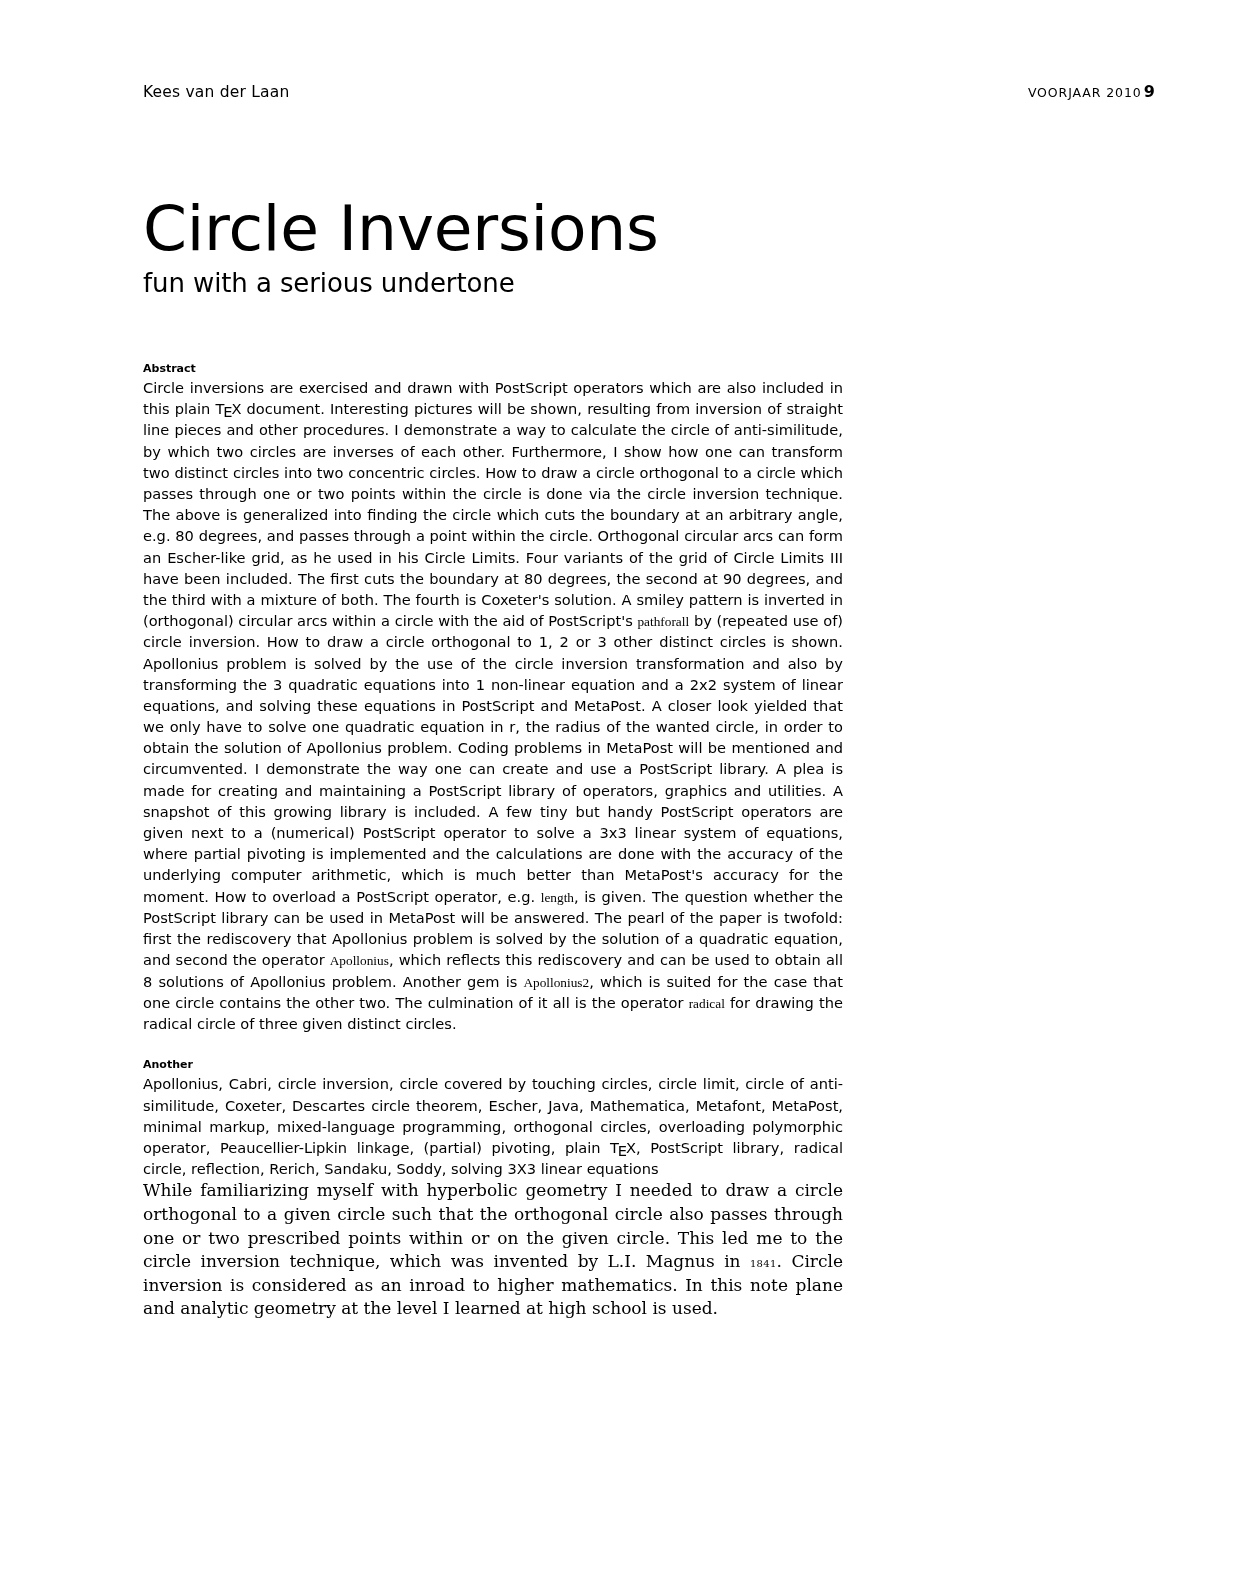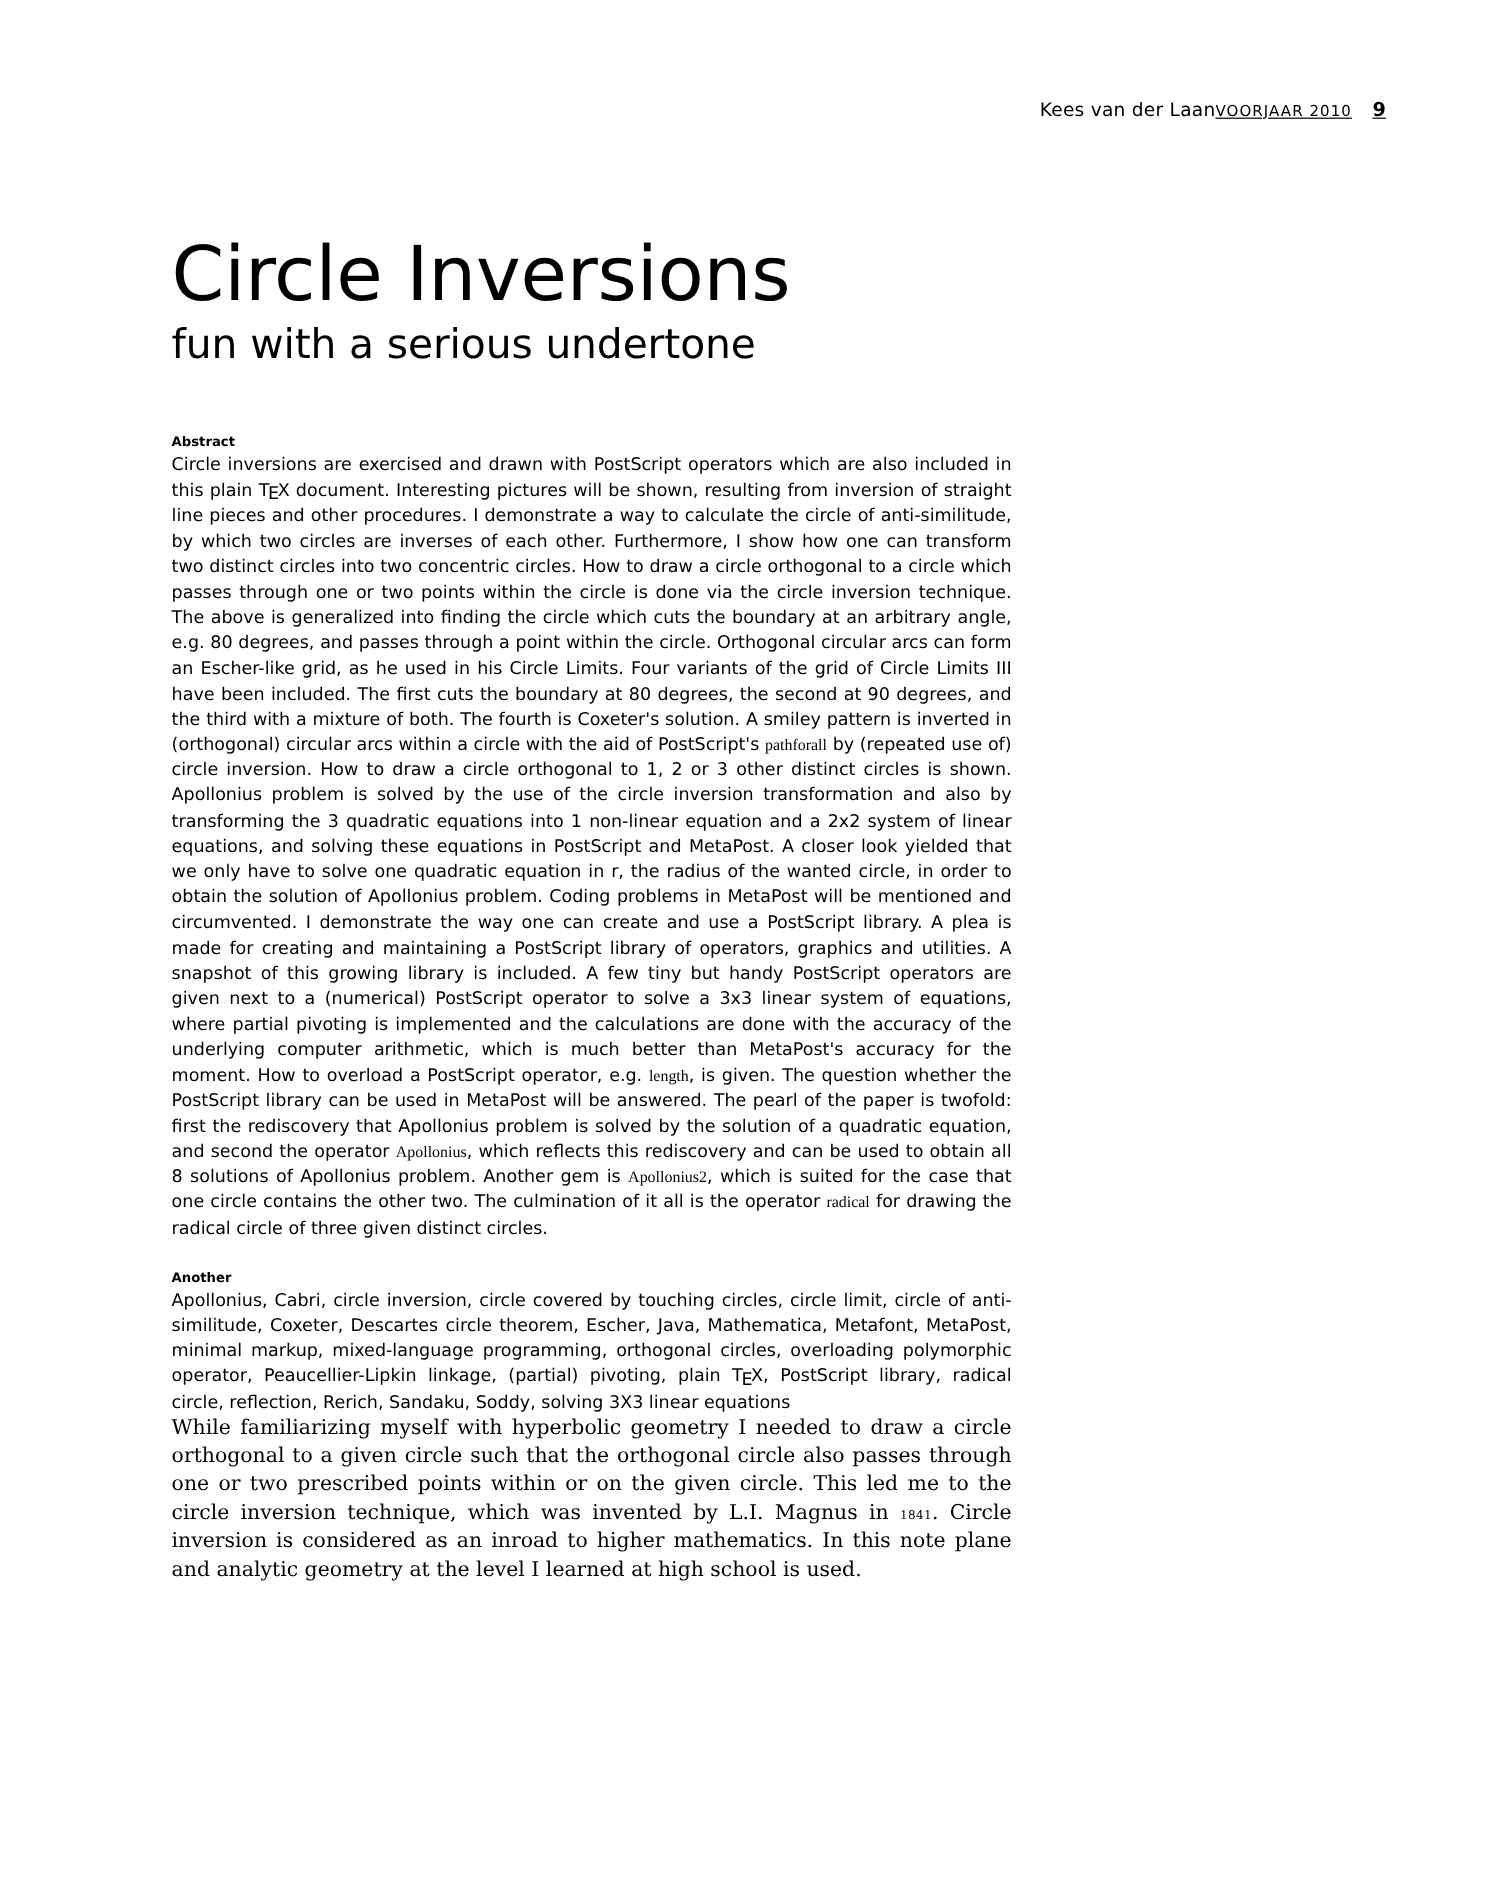--- a/index.html
+++ b/index.html
@@ -21,32 +21,31 @@
     width: 1241px;
     height: 1575px;
   }
   .runhead {
     position: absolute;
     left: 143px;
     top: 82px;
     width: 1012px;
     display: flex;
     align-items: baseline;
-    justify-content: flex-end;
+    justify-content: space-between;
     font-size: 15.5px;
     letter-spacing: 0.2px;
   }
   .runhead .author {
     font-size: 15.5px;
   }
   .runhead .right {
     display: flex;
     align-items: baseline;
-    gap: 17px;
-    text-decoration: underline;
+    gap: 2px;
   }
   .runhead .issue {
     font-size: 12.5px;
     letter-spacing: 0.9px;
   }
   .runhead .pageno {
     font-size: 16px;
     font-weight: bold;
   }
 
@@ -57,21 +56,21 @@
     width: 1012px;
   }
   .title {
     font-size: 63px;
     font-weight: normal;
     line-height: 1.06;
     letter-spacing: -0.2px;
     margin: 0;
   }
   .subtitle {
-    font-size: 34px;
+    font-size: 26px;
     font-weight: normal;
     line-height: 1.1;
     margin: 6px 0 0 0;
     letter-spacing: -0.1px;
   }
 
   .body-col {
     position: absolute;
     left: 143px;
     top: 362px;

